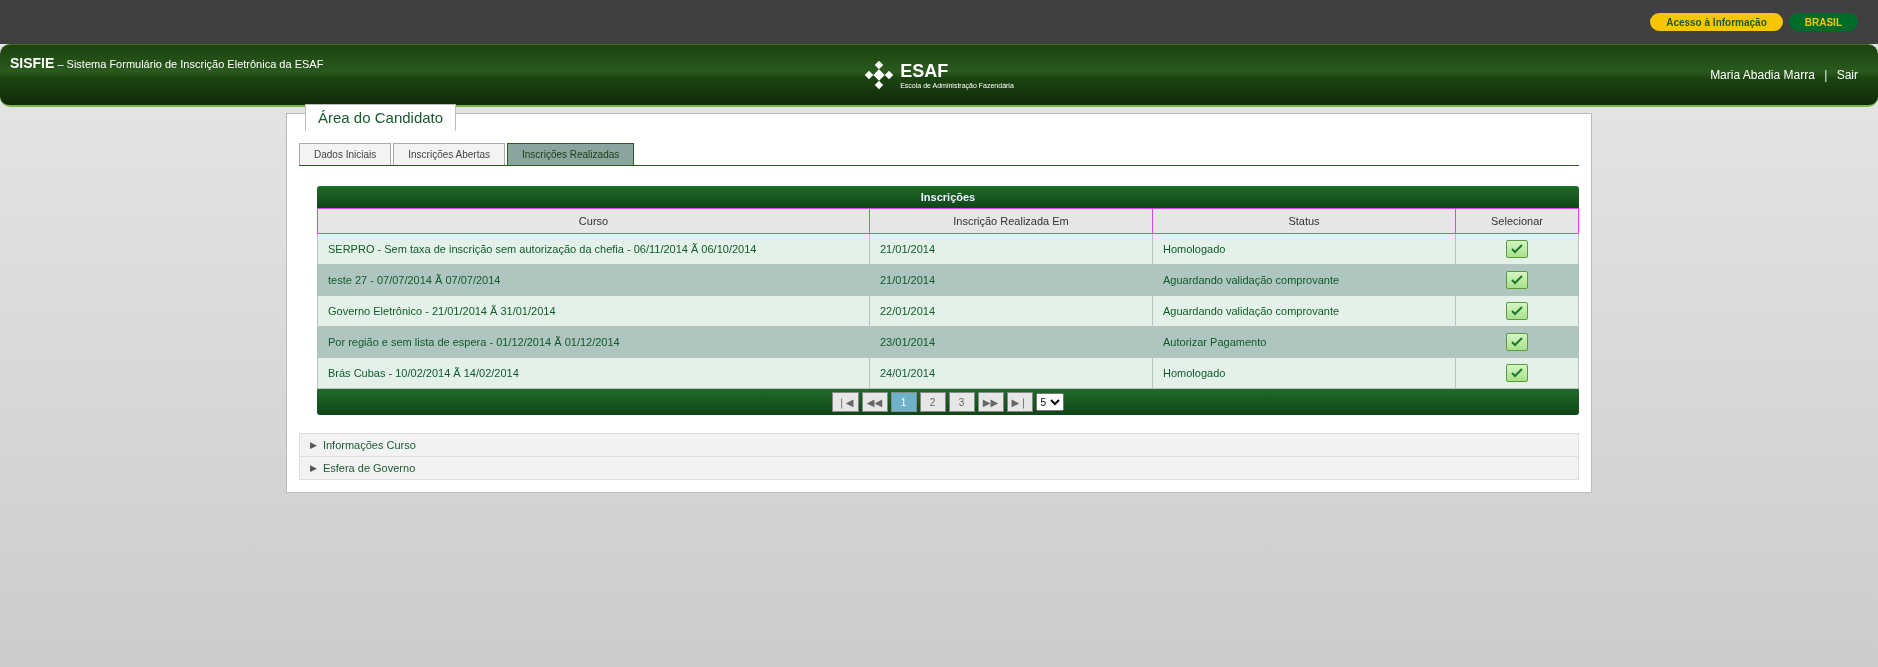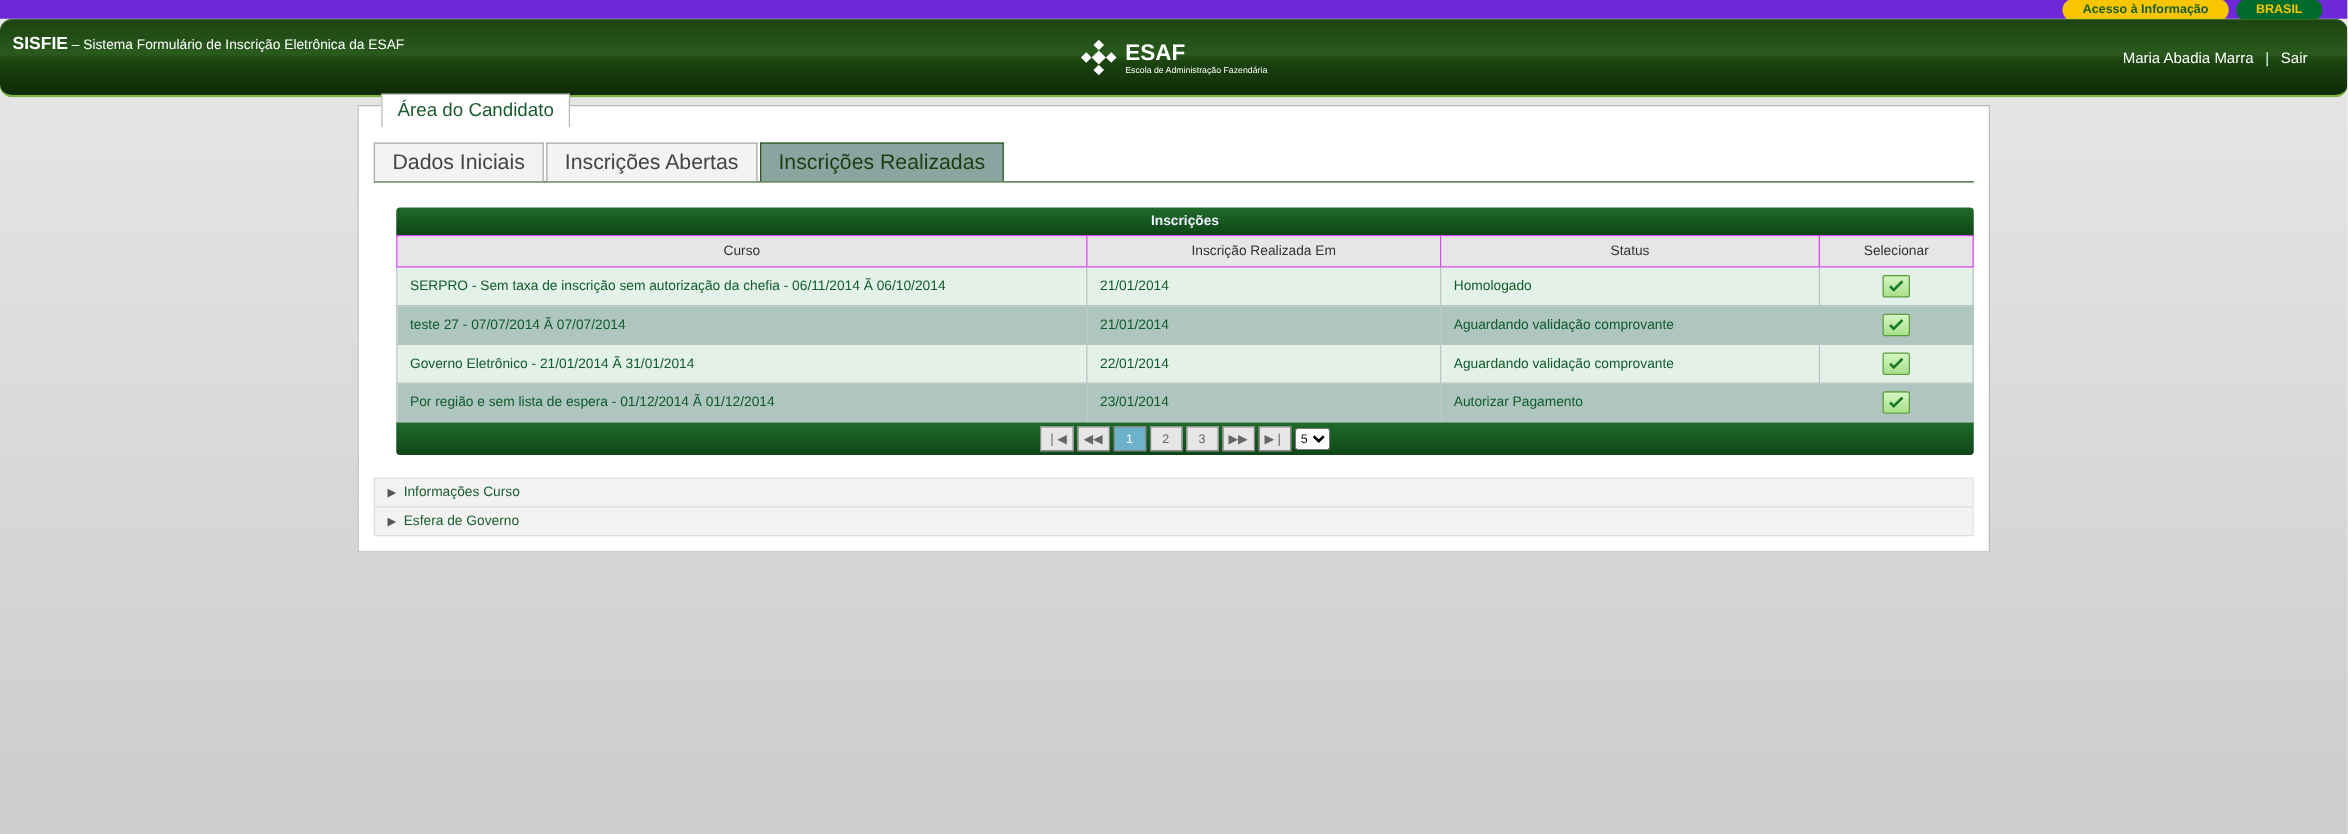--- a/index.html
+++ b/index.html
@@ -6,22 +6,22 @@
       margin: 0;
       padding: 0;
       font-family: Verdana, Arial, sans-serif;
       font-size: 11px;
       background: linear-gradient(to bottom, #e8e8e8 0%, #cccccc 100%);
       min-height: 667px;
     }
     
     
     .gov-bar {
-      height: 15px;
-      background: #6d28d9;
+      height: 44px;
+      background: #404040;
       display: flex;
       justify-content: flex-end;
       align-items: center;
       padding-right: 20px;
       gap: 6px;
     }
     .gov-pill {
       height: 18px;
       border-radius: 10px;
       display: flex;
@@ -57,21 +57,21 @@
       margin: 0 auto;
       display: flex;
       align-items: center;
       gap: 6px;
     }
     .logo-mark svg { display: block; }
     .logo-text { font-size: 18px; font-weight: bold; }
     .logo-sub { font-size: 7px; display: block; }
     .user-area {
       position: absolute;
-      right: 32px;
+      right: 20px;
       top: 50%;
       transform: translateY(-50%);
       font-size: 12px;
     }
     .user-area a { color: #fff; text-decoration: none; }
     
     
     .content-wrap {
       max-width: 1280px;
       margin: 6px auto;
@@ -97,21 +97,21 @@
     
     .tab-row {
       display: flex;
       border-bottom: 1px solid #2a5a1e;
       margin-top: -10px;
     }
     .tab-row .tab {
       border: 1px solid #aaa;
       border-bottom: none;
       padding: 5px 14px;
-      font-size: 17px;
+      font-size: 10px;
       background: #f3f3f3;
       color: #444;
       cursor: pointer;
       margin-right: 2px;
     }
     .tab-row .tab.active {
       background: #8aa5a0;
       border: 1px solid #2a5a1e;
       border-bottom: none;
       color: #1a3d11;
@@ -322,20 +322,30 @@
           <tr class="even">
             <td>Por região e sem lista de espera - 01/12/2014 Ã  01/12/2014</td>
             <td>23/01/2014</td>
             <td>Autorizar Pagamento</td>
             <td class="sel"><span class="check-btn">
                 <svg viewBox="0 0 12 10">
                   <path d="M1 5 L4 8 L11 1" stroke="#1a7a2a" stroke-width="2" fill="none"></path>
                 </svg>
               </span></td>
           </tr>
+          <tr class="odd">
+            <td>Brás Cubas - 10/02/2014 Ã  14/02/2014</td>
+            <td>24/01/2014</td>
+            <td>Homologado</td>
+            <td class="sel"><span class="check-btn">
+                <svg viewBox="0 0 12 10">
+                  <path d="M1 5 L4 8 L11 1" stroke="#1a7a2a" stroke-width="2" fill="none"></path>
+                </svg>
+              </span></td>
+          </tr>
         </tbody>
     </table>
     <div class="pager-bar">
       <span class="pbtn">❘◀</span>
       <span class="pbtn">◀◀</span>
       <span class="pbtn active">1</span>
       <span class="pbtn">2</span>
       <span class="pbtn">3</span>
       <span class="pbtn">▶▶</span>
       <span class="pbtn">▶❘</span>

